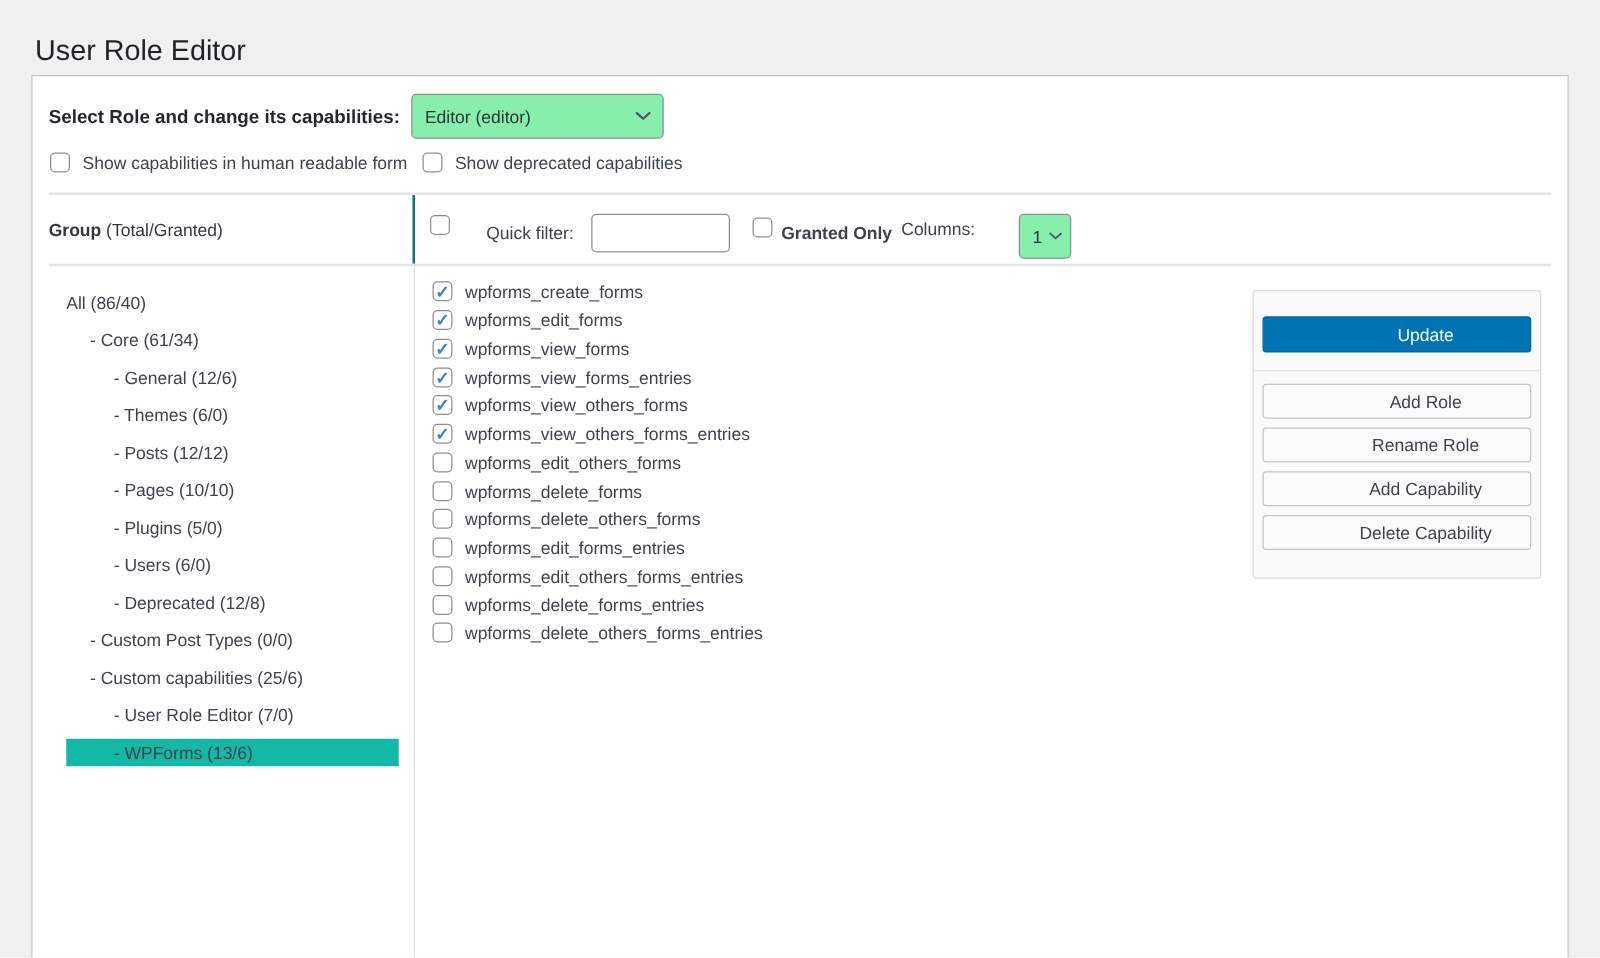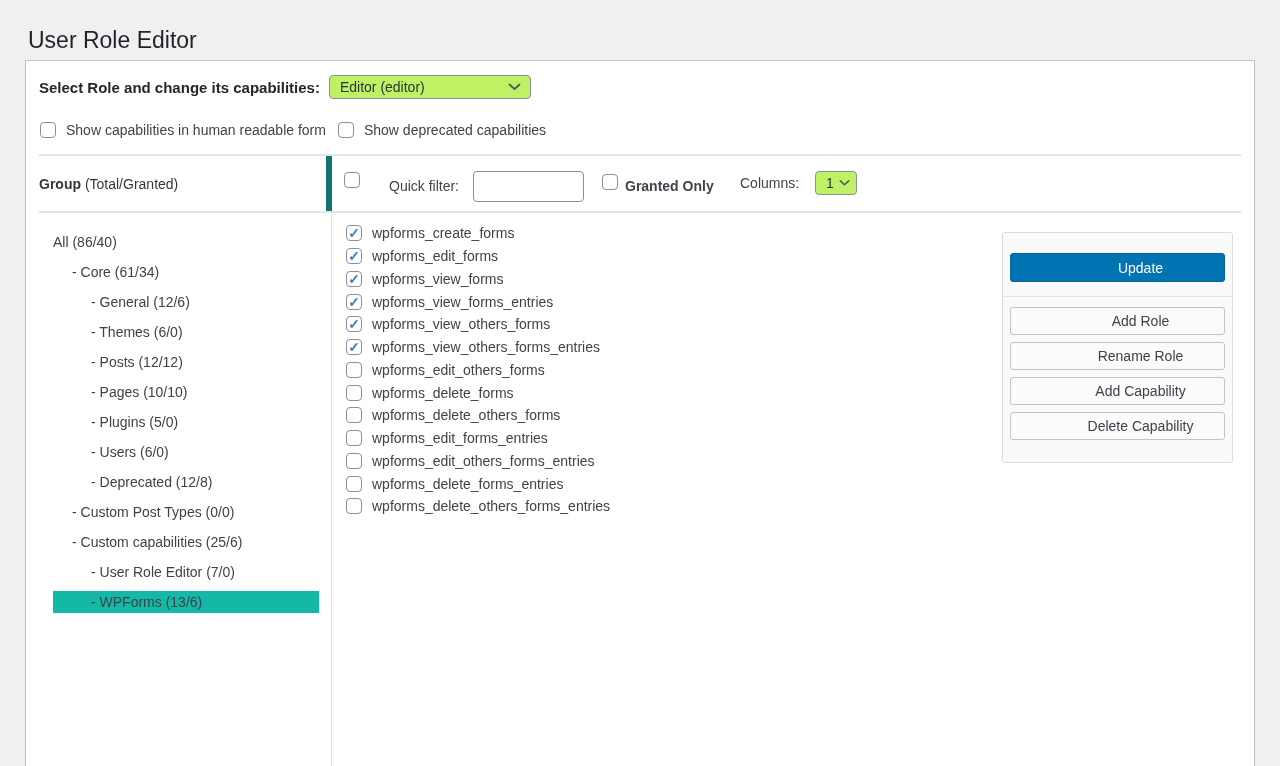--- a/index.html
+++ b/index.html
@@ -15,22 +15,22 @@
     font-size: 23px; font-weight: 400; color: #1d2327; line-height: 1.3;
   }
   .panel {
     position: absolute; left: 25px; top: 60px; width: 1230px; height: 712px;
     background: #ffffff; border: 1px solid #c3c4c7;
   }
   
   .role-row { position: absolute; left: 13px; top: 14px; display: flex; align-items: center; }
   .role-label { font-size: 15px; font-weight: 700; color: #23282d; }
   .selectbox {
-    position: relative; height: 24px; border: 1px solid #8c8f94; border-radius: 4px;
-    background: #bef264; display: flex; align-items: center; cursor: pointer;
+    position: relative; height: 36px; border: 1px solid #8c8f94; border-radius: 4px;
+    background: #86efac; display: flex; align-items: center; cursor: pointer;
     font-size: 14px; color: #2c3338;
   }
   .role-select { width: 202px; margin-left: 9px; padding: 0 28px 0 10px; }
   .selectbox .chev { position: absolute; right: 9px; top: 50%; transform: translateY(-50%); display: flex; }
   
   input[type="checkbox"] {
     -webkit-appearance: none; appearance: none;
     width: 16px; height: 16px; flex: none;
     border: 1px solid #8c8f94; border-radius: 4px; background: #fff;
     position: relative; cursor: pointer; margin: 0;
@@ -42,35 +42,35 @@
     font-weight: 700; color: #3582c4;
   }
   .opts-row { position: absolute; left: 14px; top: 61px; display: flex; align-items: center; font-size: 14px; }
   .opts-row label { margin-left: 10px; color: #3c434a; }
   .opts-row .second { margin-left: 12px; }
   .hdiv1 { position: absolute; left: 13px; right: 13px; top: 93px; height: 2px; background: #e4e5e7; }
   
   .cols-header { position: absolute; left: 0; right: 0; top: 95px; height: 55px; }
   .g-head {
     position: absolute; left: 0; top: 0; bottom: 0; width: 306px;
-    border-right: 6px solid #0f766e; padding-left: 13px;
+    border-right: 2px solid #0f766e; padding-left: 13px;
     display: flex; align-items: center; font-size: 14px; color: #32373c;
   }
   .g-head b { font-weight: 700; }
   .f-head { position: absolute; left: 306px; right: 0; top: 0; bottom: 0; font-size: 14px; }
   .f-head .cb-all { position: absolute; left: 12px; top: 16px; }
   .f-head .qf-label { position: absolute; left: 57px; top: 22px; color: #3c434a; text-align: right; }
   .qf-input {
     position: absolute; left: 141px; top: 15px; width: 111px; height: 31px;
     border: 1px solid #8c8f94; border-radius: 4px; padding: 0 8px;
     font-size: 14px; font-family: "Liberation Sans", sans-serif; color: #2c3338; background: #fff;
   }
   .f-head .cb-granted { position: absolute; left: 270px; top: 18px; }
   .f-head .go-label { position: absolute; left: 293px; top: 22px; color: #3c434a; font-weight: bold; }
-  .f-head .col-label { position: absolute; left: 408px; top: 19px; color: #3c434a; }
+  .f-head .col-label { position: absolute; left: 389px; top: 19px; color: #3c434a; }
   .cols-select { position: absolute; left: 483px; top: 15px; width: 42px; padding: 0 22px 0 10px; }
   .cols-select .chev { right: 6px; }
   .hdiv2 { position: absolute; left: 13px; right: 13px; top: 150px; height: 2px; background: #e4e5e7; }
   
   .main { position: absolute; left: 0; right: 0; top: 152px; bottom: 0; }
   .tree {
     position: absolute; left: 0; top: 0; bottom: 0; width: 306px;
     border-right: 1px solid #e0e0e0; padding-top: 18px; font-size: 14px;
   }
   .tree-item {

